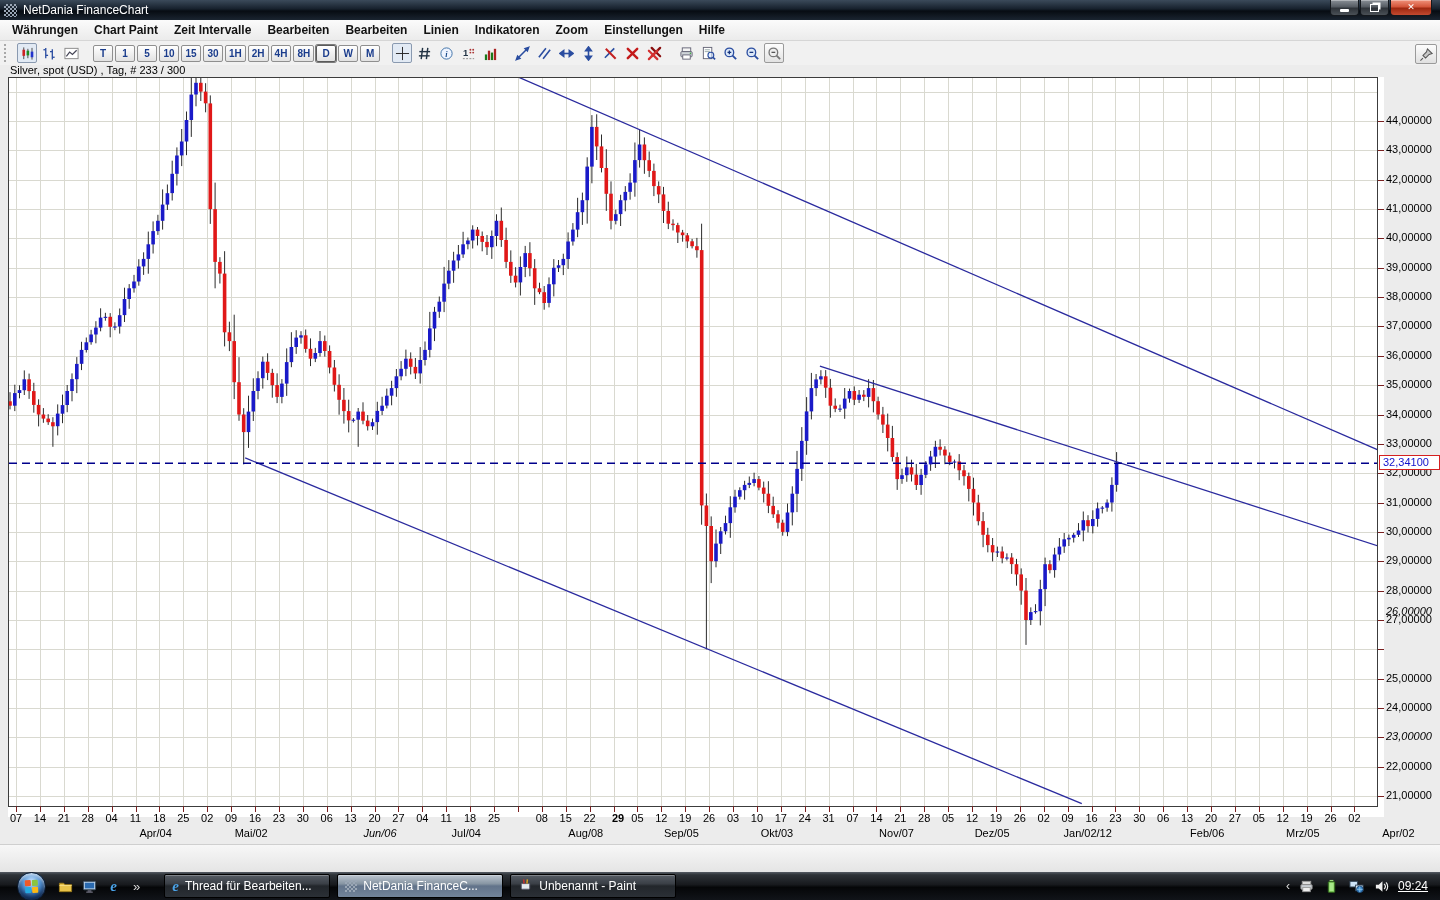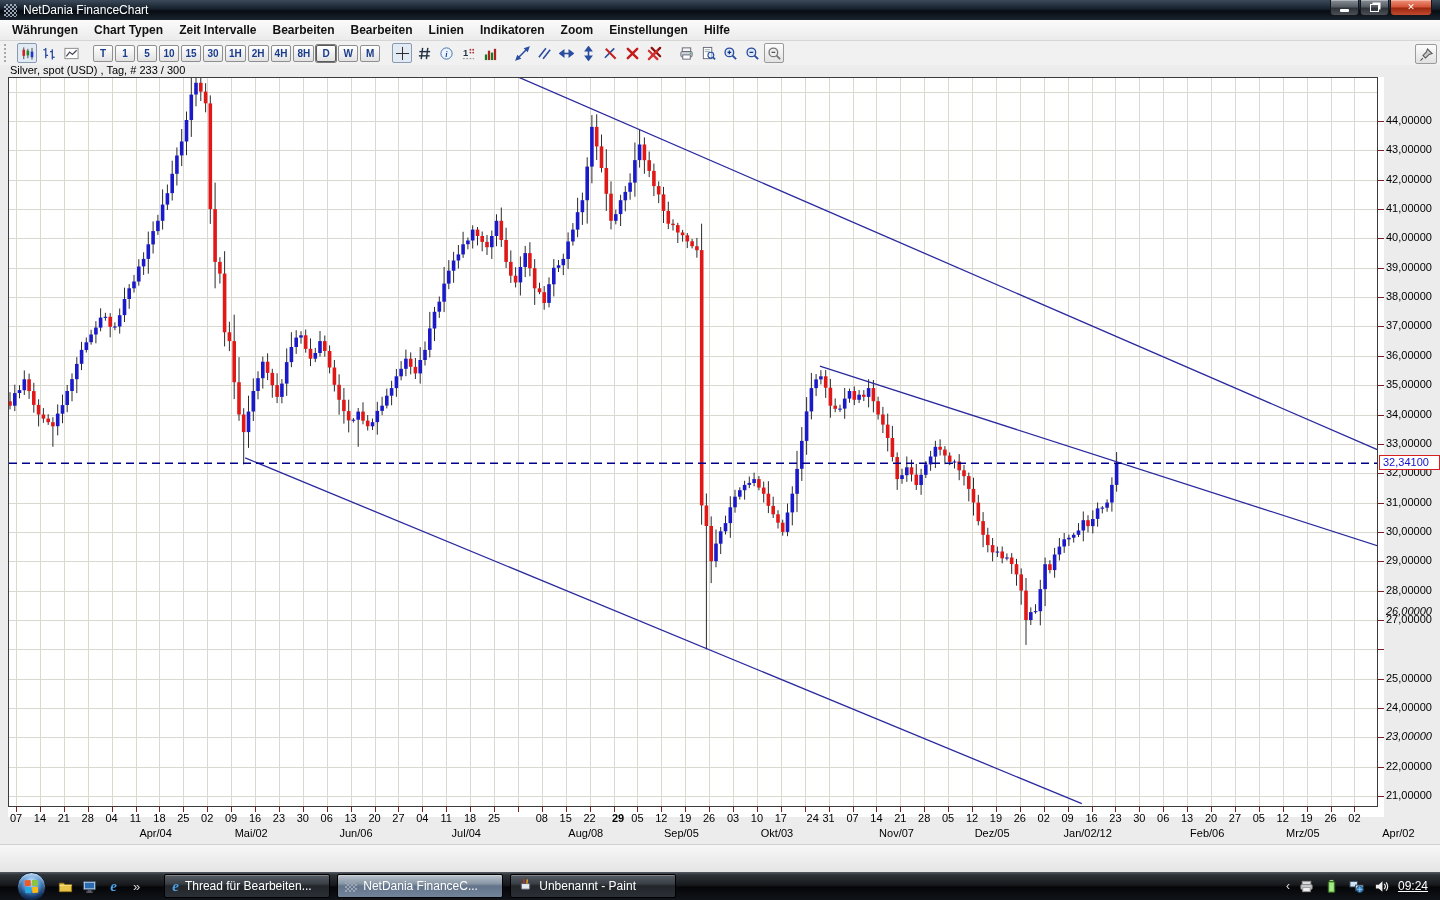--- a/index.html
+++ b/index.html
@@ -93,21 +93,21 @@
         <span class="glyph-restore"></span>
       </div>
     <div class="win-btn close">
         <span>✕</span>
       </div>
   </div>
 </div>
 
 <div class="menubar" id="menubar">
     <div class="menu-item">Währungen</div>
-    <div class="menu-item">Chart Typen</div>
+    <div class="menu-item">Chart Paint</div>
     <div class="menu-item">Zeit Intervalle</div>
     <div class="menu-item">Bearbeiten</div>
     <div class="menu-item">Bearbeiten</div>
     <div class="menu-item">Linien</div>
     <div class="menu-item">Indikatoren</div>
     <div class="menu-item">Zoom</div>
     <div class="menu-item">Einstellungen</div>
     <div class="menu-item">Hilfe</div>
   </div>
 
@@ -1065,21 +1065,21 @@
     <div class="xday" style="left: 565.7px;">15</div>
     <div class="xday" style="left: 589.6px;">22</div>
     <div class="xday" style="left: 618px; font-weight: bold;">29</div>
     <div class="xday" style="left: 637.4px;">05</div>
     <div class="xday" style="left: 661.3px;">12</div>
     <div class="xday" style="left: 685.2px;">19</div>
     <div class="xday" style="left: 709.1px;">26</div>
     <div class="xday" style="left: 733px;">03</div>
     <div class="xday" style="left: 756.9px;">10</div>
     <div class="xday" style="left: 780.8px;">17</div>
-    <div class="xday" style="left: 804.7px; margin-left: 8px;">24</div>
+    <div class="xday" style="left: 804.7px;">24</div>
     <div class="xday" style="left: 828.6px;">31</div>
     <div class="xday" style="left: 852.5px;">07</div>
     <div class="xday" style="left: 876.4px;">14</div>
     <div class="xday" style="left: 900.3px;">21</div>
     <div class="xday" style="left: 924.2px;">28</div>
     <div class="xday" style="left: 948.1px;">05</div>
     <div class="xday" style="left: 972px;">12</div>
     <div class="xday" style="left: 995.9px;">19</div>
     <div class="xday" style="left: 1019.8px;">26</div>
     <div class="xday" style="left: 1043.7px;">02</div>
@@ -1091,21 +1091,21 @@
     <div class="xday" style="left: 1187.1px;">13</div>
     <div class="xday" style="left: 1211px;">20</div>
     <div class="xday" style="left: 1234.9px;">27</div>
     <div class="xday" style="left: 1258.8px;">05</div>
     <div class="xday" style="left: 1282.7px;">12</div>
     <div class="xday" style="left: 1306.6px;">19</div>
     <div class="xday" style="left: 1330.5px;">26</div>
     <div class="xday" style="left: 1354.4px;">02</div>
     <div class="xmonth" style="left: 111.6px;">Apr/04</div>
     <div class="xmonth" style="left: 207.2px;">Mai/02</div>
-    <div class="xmonth" style="left: 312px;">Jun/06</div>
+    <div class="xmonth" style="left: 336px; font-style: italic;">Jun/06</div>
     <div class="xmonth" style="left: 422.3px;">Jul/04</div>
     <div class="xmonth" style="left: 541.8px;">Aug/08</div>
     <div class="xmonth" style="left: 637.4px;">Sep/05</div>
     <div class="xmonth" style="left: 733px;">Okt/03</div>
     <div class="xmonth" style="left: 852.5px;">Nov/07</div>
     <div class="xmonth" style="left: 948.1px;">Dez/05</div>
     <div class="xmonth" style="left: 1043.7px;">Jan/02/12</div>
     <div class="xmonth" style="left: 1163.2px;">Feb/06</div>
     <div class="xmonth" style="left: 1258.8px;">Mrz/05</div>
     <div class="xmonth" style="left: 1354.4px;">Apr/02</div>

